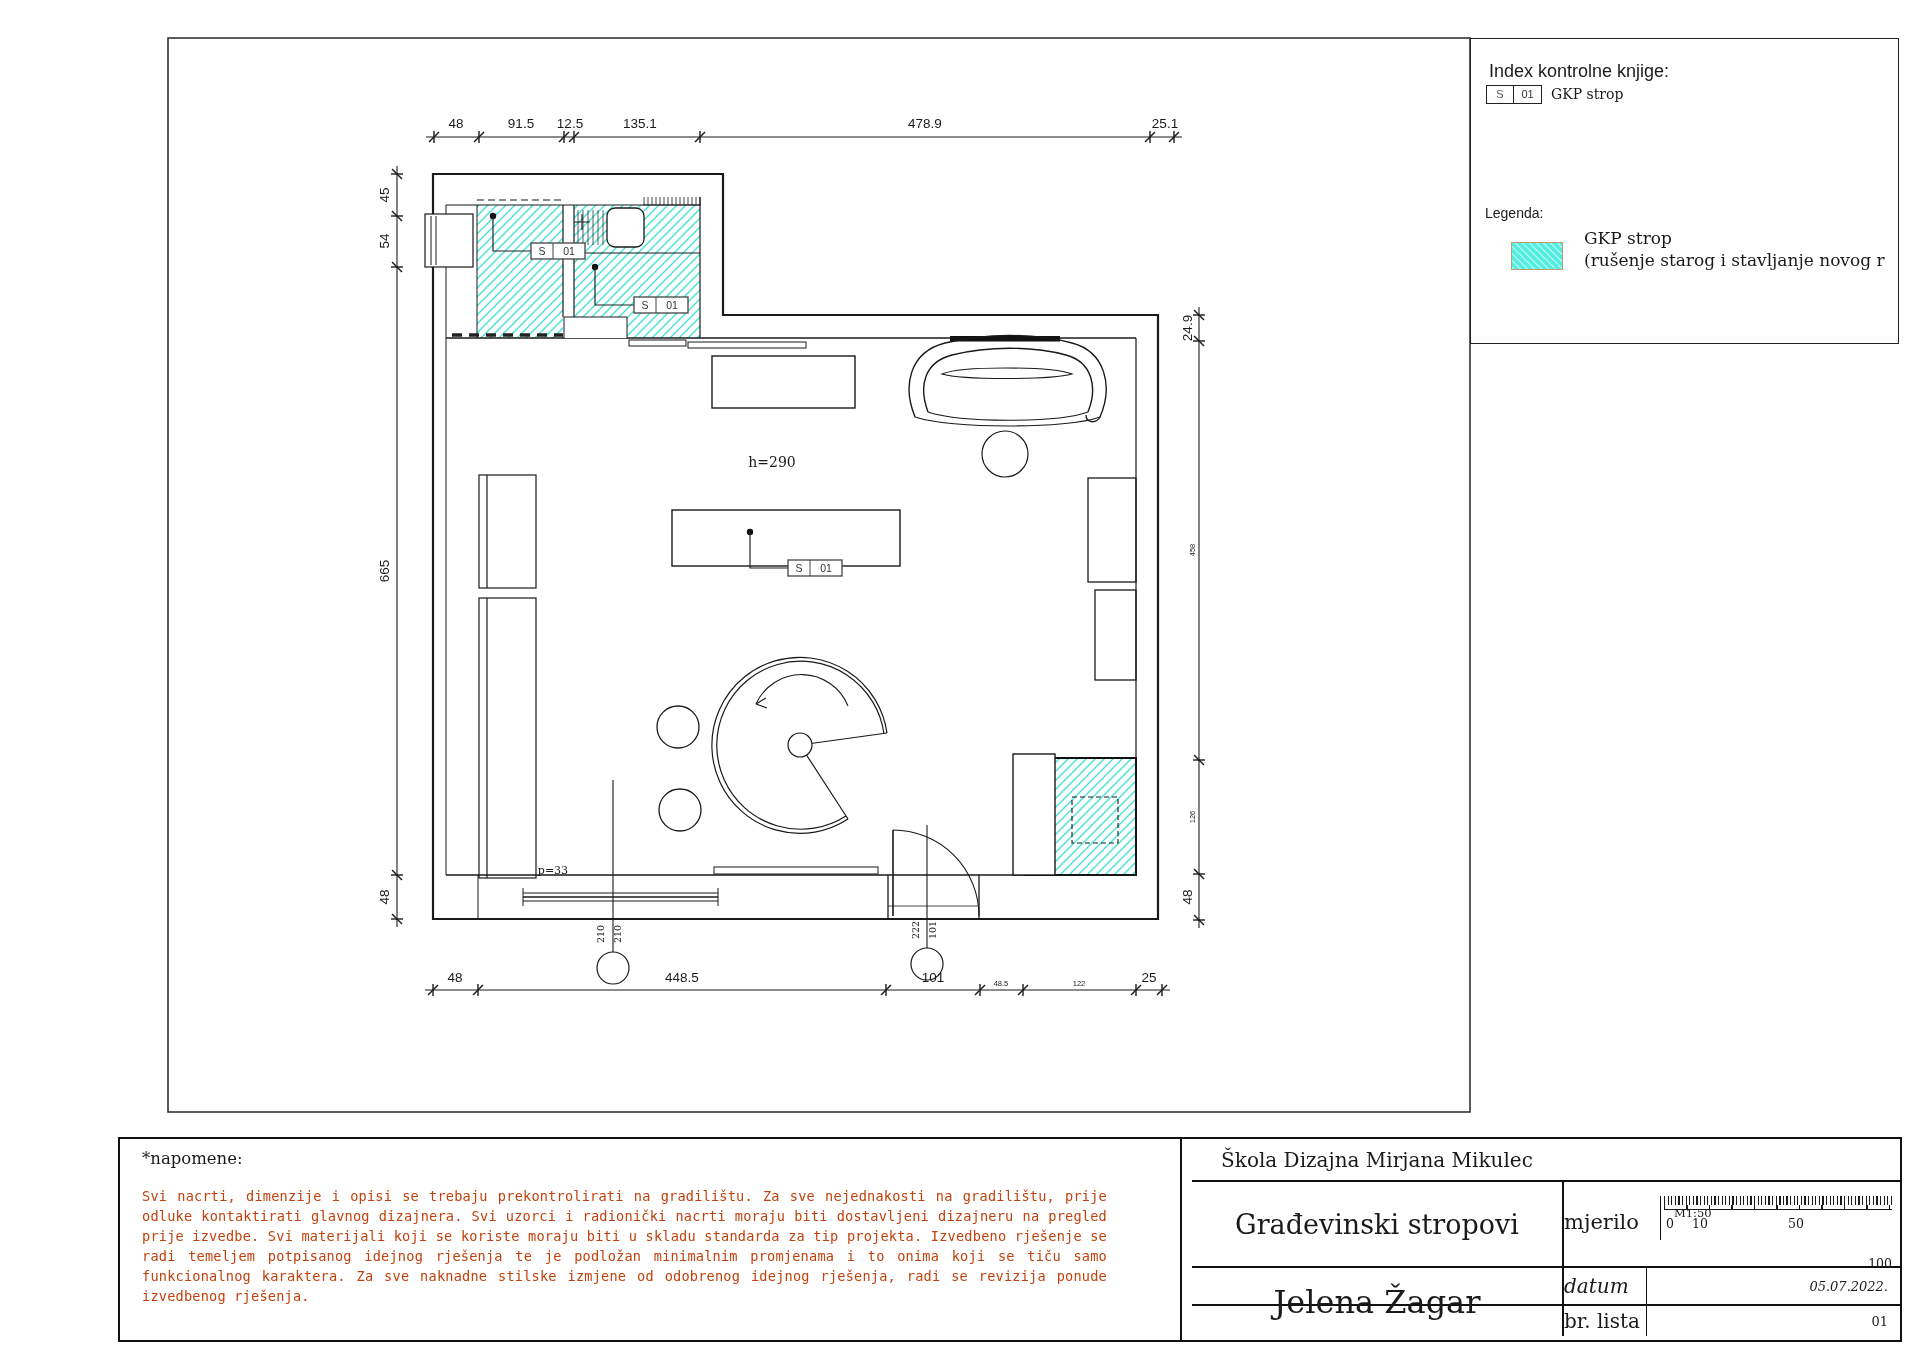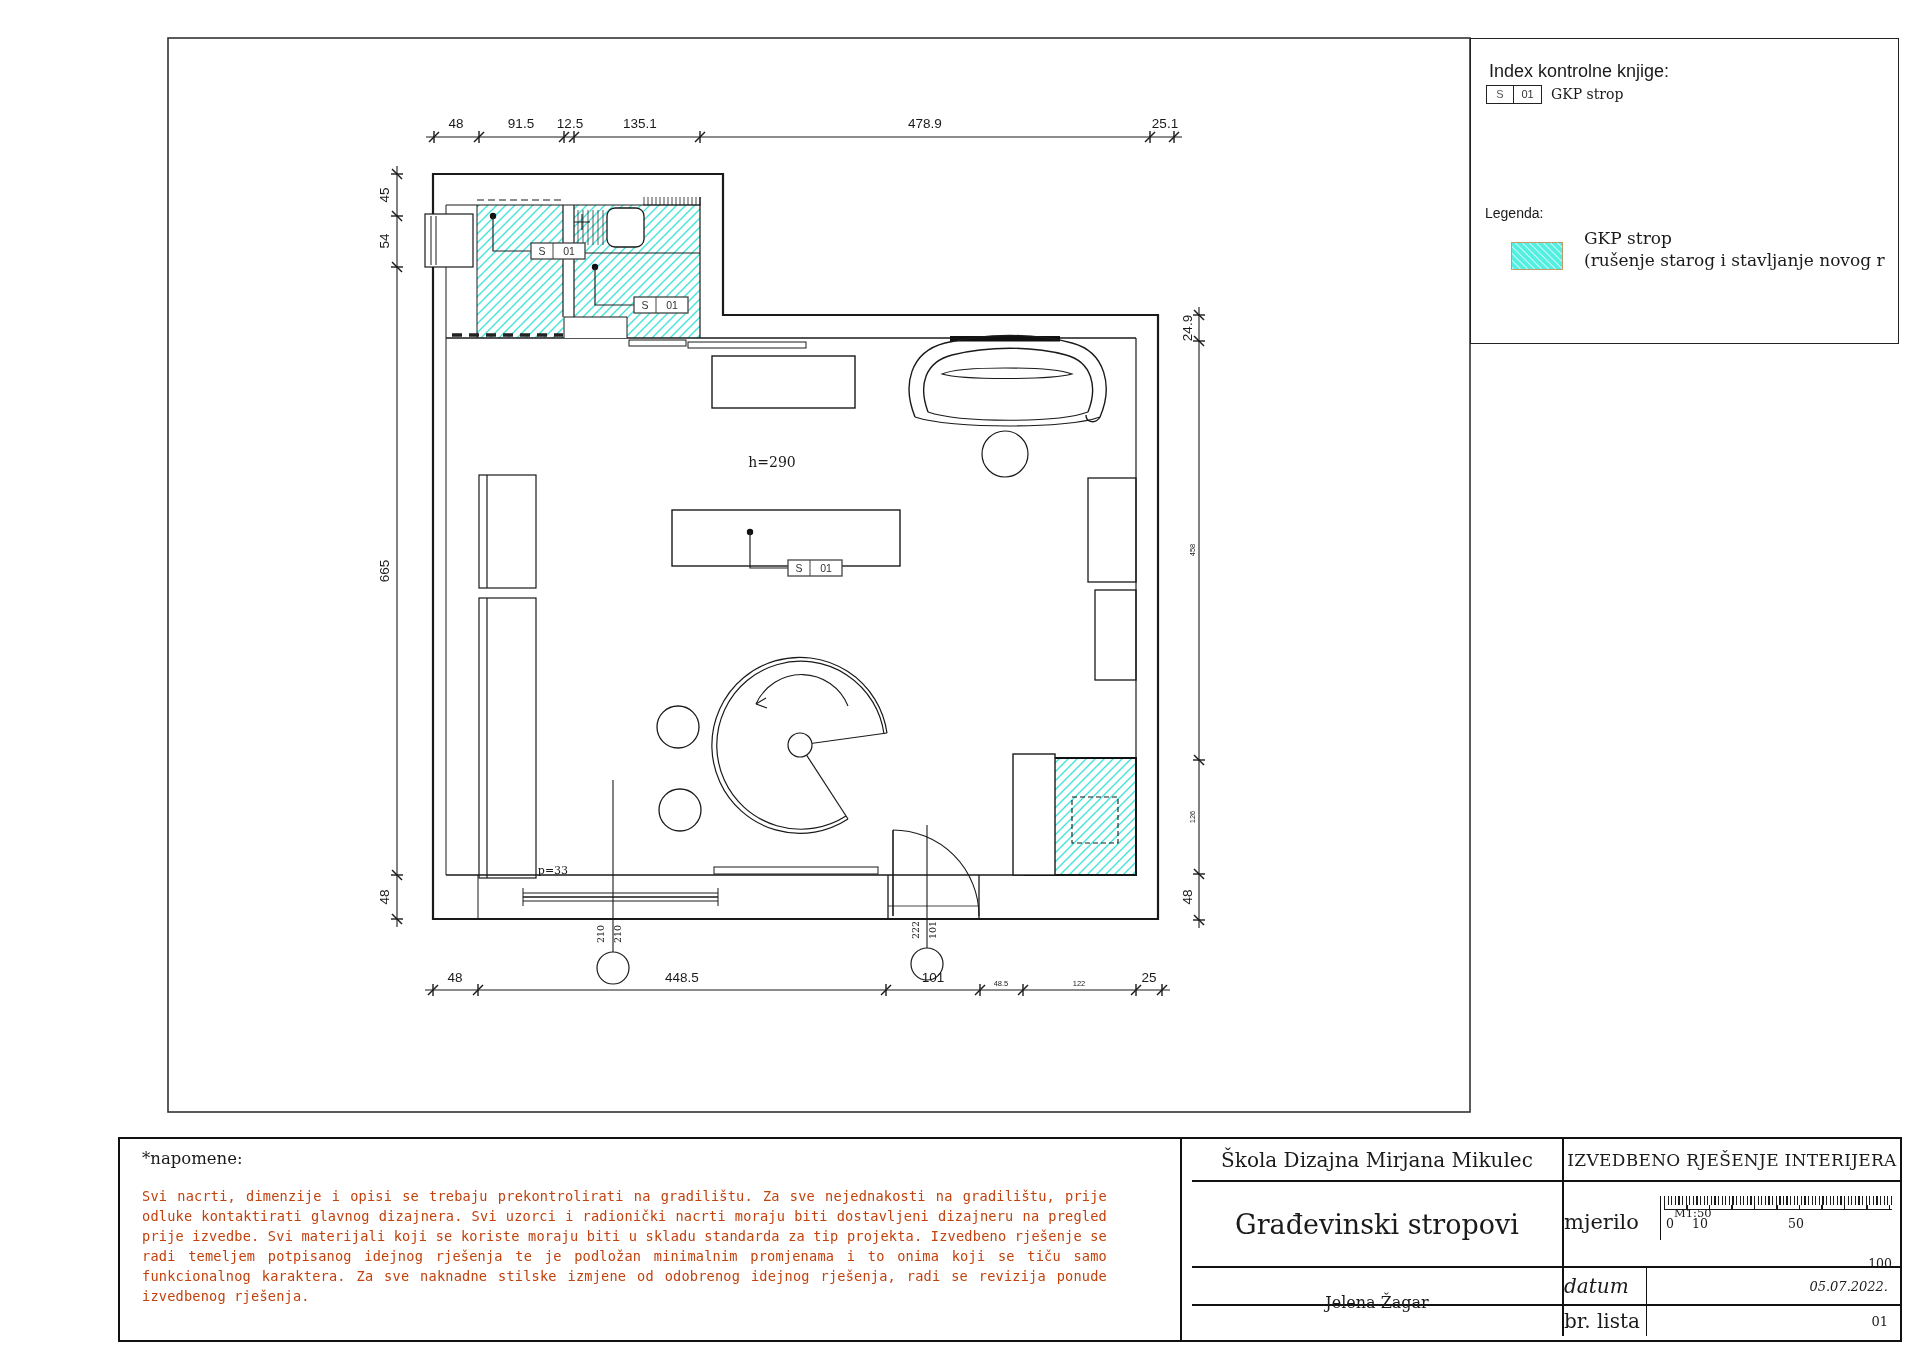--- a/index.html
+++ b/index.html
@@ -306,42 +306,39 @@
 
   <div id="strip">
     <div id="notes">
       <div class="np-head">*napomene:</div>
       <div class="np-body">Svi nacrti, dimenzije i opisi se trebaju prekontrolirati na gradilištu. Za sve nejednakosti na gradilištu, prije odluke kontaktirati glavnog dizajnera. Svi uzorci i radionički nacrti moraju biti dostavljeni dizajneru na pregled prije izvedbe. Svi materijali koji se koriste moraju biti u skladu standarda za tip projekta. Izvedbeno rješenje se radi temeljem potpisanog idejnog rješenja te je podložan minimalnim promjenama i to onima koji se tiču samo funkcionalnog karaktera. Za sve naknadne stilske izmjene od odobrenog idejnog rješenja, radi se revizija ponude izvedbenog rješenja.</div>
     </div>
     <div id="tblock">
 
       <div class="trow row-b" style="top:0;height:41px;">
         <div class="lcol serif" style="font-size:20px;">Škola Dizajna Mirjana Mikulec</div>
-        <div class="rcol" style="display:flex;align-items:center;justify-content:center;">
-          <span class="serif" style="font-size:17px;letter-spacing:.3px;">IZVEDBENO RJEŠENJE INTERIJERA</span>
-        </div>
       </div>
 
       <div class="trow row-b" style="top:43px;height:84px;">
         <div class="lcol serif" style="font-size:27px;">Građevinski stropovi</div>
         <div class="rcol" style="position:absolute;">
           <span class="cell-label" style="font-size:21px;position:absolute;top:28px;">mjerilo</span>
           <span class="serif vr" style="position:absolute;left:96px;top:14px;height:34px;padding-left:13px;font-size:11.5px;padding-top:10px;">M1:50</span>
           <div id="ruler">
             <div class="mids"></div>
             <span class="rlbl" style="left:2px;">0</span>
             <span class="rlbl" style="left:28px;">10</span>
             <span class="rlbl" style="left:124px;">50</span>
             <span class="rlbl" style="right:0px;margin-top:40px;">100</span>
           </div>
         </div>
       </div>
 
       <div class="trow row-b" style="top:129px;height:36px;">
-        <div class="lcol serif" style="top:0;height:68px;font-size:16px;position:absolute;">Jelena Žagar</div>
+        <div class="lcol serif" style="top:0;height:68px;font-size:32px;position:absolute;">Jelena Žagar</div>
         <div class="rcol" style="display:flex;align-items:center;font-style:italic;">
           <span class="cell-label" style="font-size:20px;width:82px;">datum</span>
           <div class="vr" style="align-self:stretch;"></div>
           <span class="serif" style="flex:1;text-align:right;padding-right:12px;font-size:13px;">05.07.2022.</span>
         </div>
       </div>
 
       <div class="trow" style="top:167px;height:30px;">
         <div class="rcol" style="display:flex;align-items:center;">
           <span class="cell-label" style="font-size:20px;width:82px;">br. lista</span>

